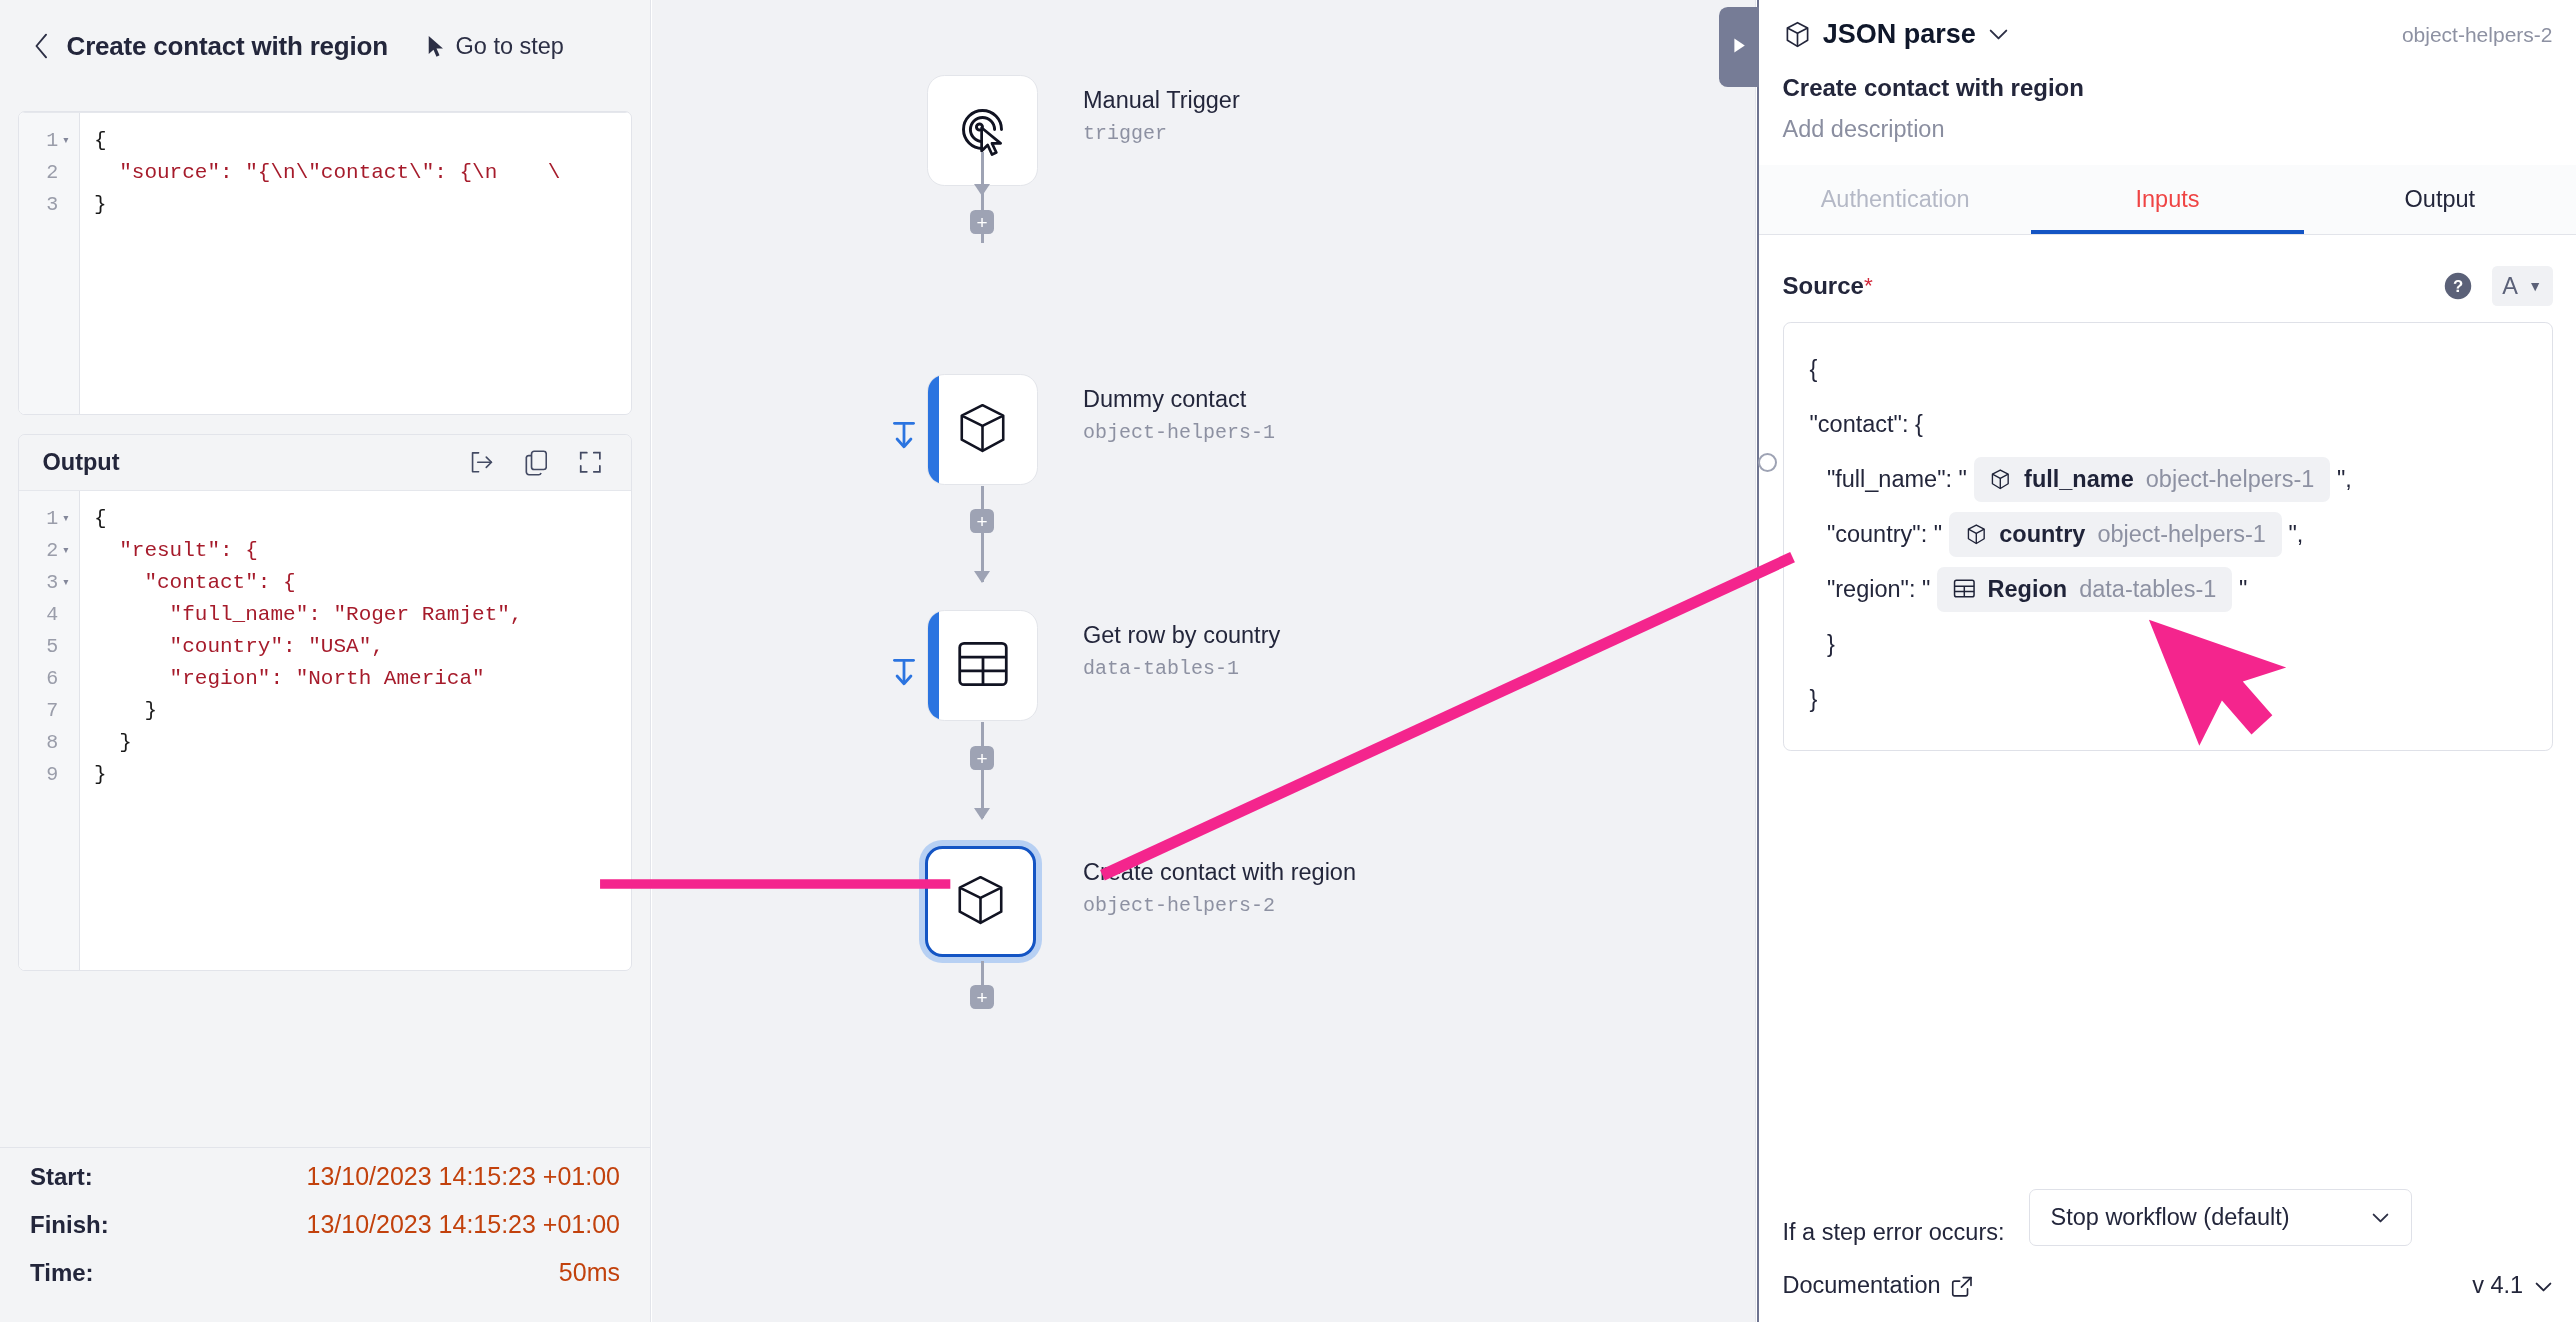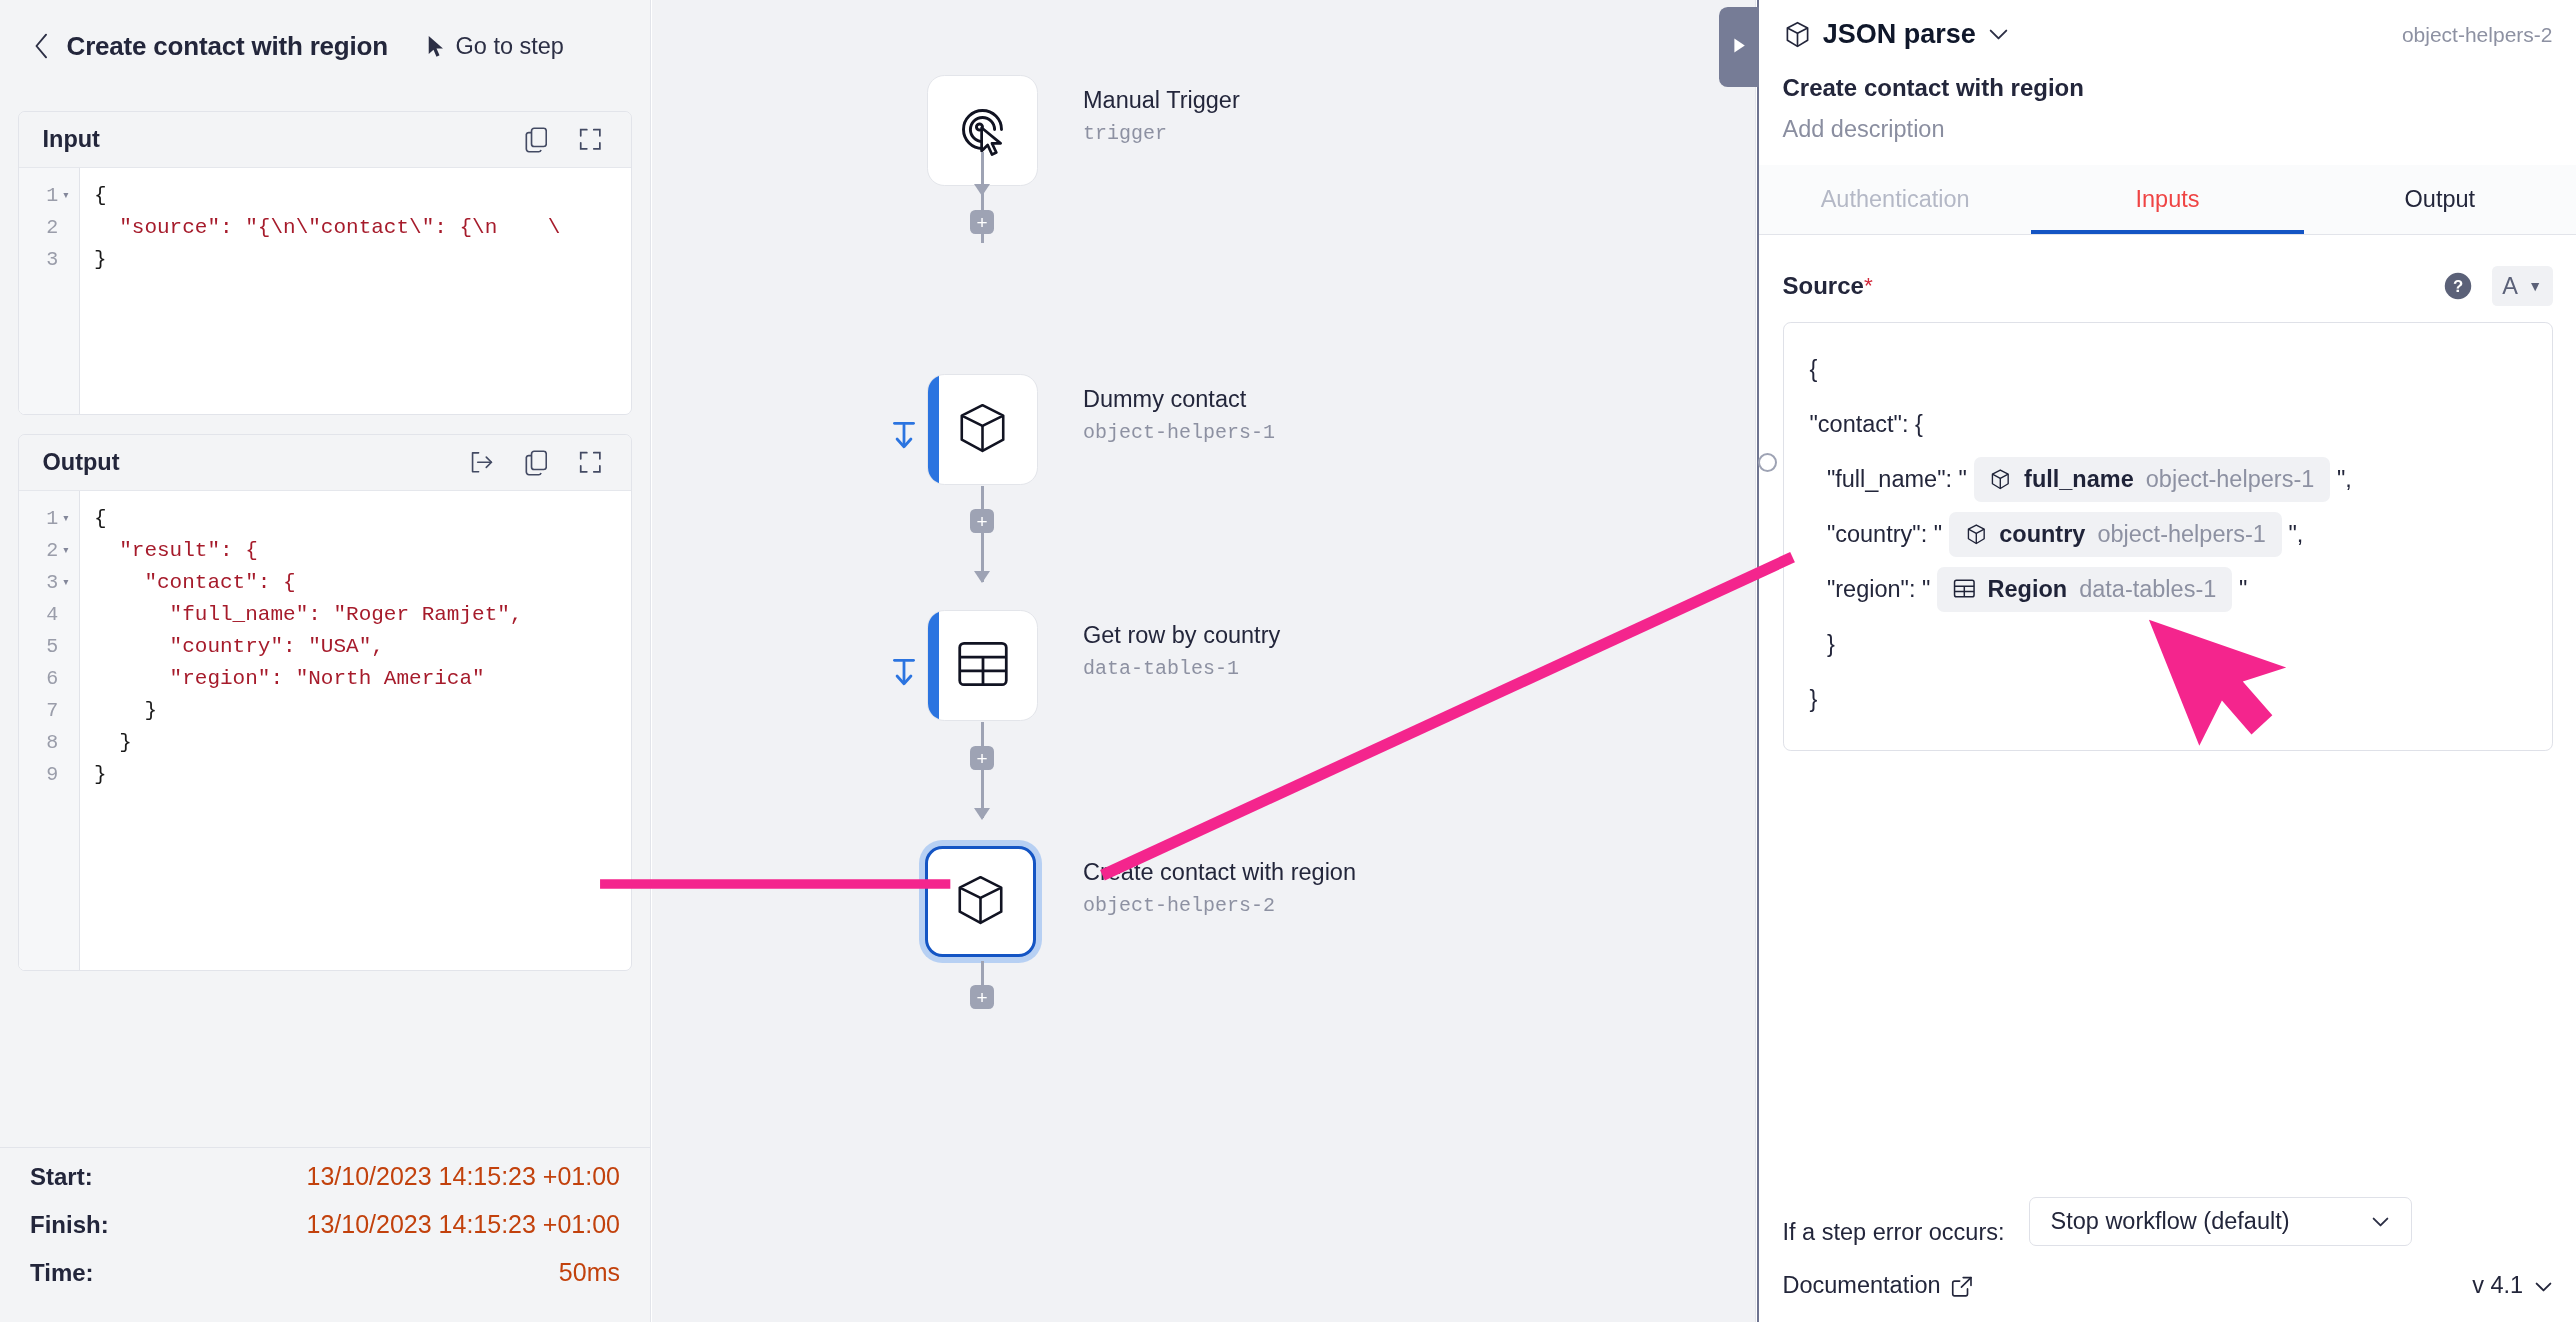--- a/index.html
+++ b/index.html
@@ -265,21 +265,21 @@
     position: absolute; left: -26px; top: 130px;
     width: 19px; height: 19px; border: 2.6px solid #9ea3b4;
     border-radius: 50%;
   }
 
   .rp-footer { margin-top: auto; padding: 0 23.5px 22.6px 23.5px; }
   .err-row { display: flex; align-items: flex-end; }
   .err-label { font-size: 23.5px; color: #23263b; }
   .err-select {
     margin-left: 24px; min-width: 383px;
-    height: 49px; background: #ffffff;
+    height: 57px; background: #ffffff;
     border: 0.9px solid #dfe1e8; border-radius: 7px;
     display: flex; align-items: center; padding: 0 21px;
     font-size: 23.5px; color: #23263b; cursor: pointer;
   }
   .err-select .caret { margin-left: auto; font-size: 20px; color: #2c2f45; }
   .foot-row {
     display: flex; align-items: center; margin-top: 26px;
   }
   .doc-link {
     font-size: 23.5px; color: #23263b;
@@ -316,38 +316,20 @@
         <svg width="19" height="22.6" viewBox="0 0 22 26" fill="#2c2f45">
           <path d="M2 1 L2 22 L7.5 17 L11 25 L14.5 23.4 L11 15.6 L18.5 15.6 Z"></path>
         </svg>
       </span>
       <span>Go to step</span>
     </div>
   </div>
 
 
   <div class="io-card" id="input-card">
-    <div class="io-head">
-      <span class="lbl">Input</span>
-      <span class="spacer"></span>
-      <span class="io-icon">
-        <svg width="22.6" height="26" viewBox="0 0 26 30" fill="none" stroke="currentColor" stroke-width="1.9">
-          <rect x="7.5" y="1.5" width="17" height="21" rx="3"></rect>
-          <path d="M18.5 26.5 A3 3 0 0 1 15.5 28.5 H4.5 A3 3 0 0 1 1.5 25.5 V8.5 A3 3 0 0 1 4.5 6.5 H7.5"></path>
-        </svg>
-      </span>
-      <span class="io-icon">
-        <svg width="22.6" height="22.6" viewBox="0 0 26 26" fill="none" stroke="currentColor" stroke-width="2" stroke-linecap="round">
-          <polyline points="2,9 2,2 9,2"></polyline>
-            <polyline points="17,2 24,2 24,9"></polyline>
-          <polyline points="24,17 24,24 17,24"></polyline>
-            <polyline points="9,24 2,24 2,17"></polyline>
-        </svg>
-      </span>
-    </div>
     <div class="code-area">
       <div class="gutter" id="input-gutter">
           <div class="ln fold">
             <span class="num">1</span>
             <span class="tri">▾</span>
           </div>
           <div class="ln">
             <span class="num">2</span>
             <span class="tri">▾</span>
           </div>

